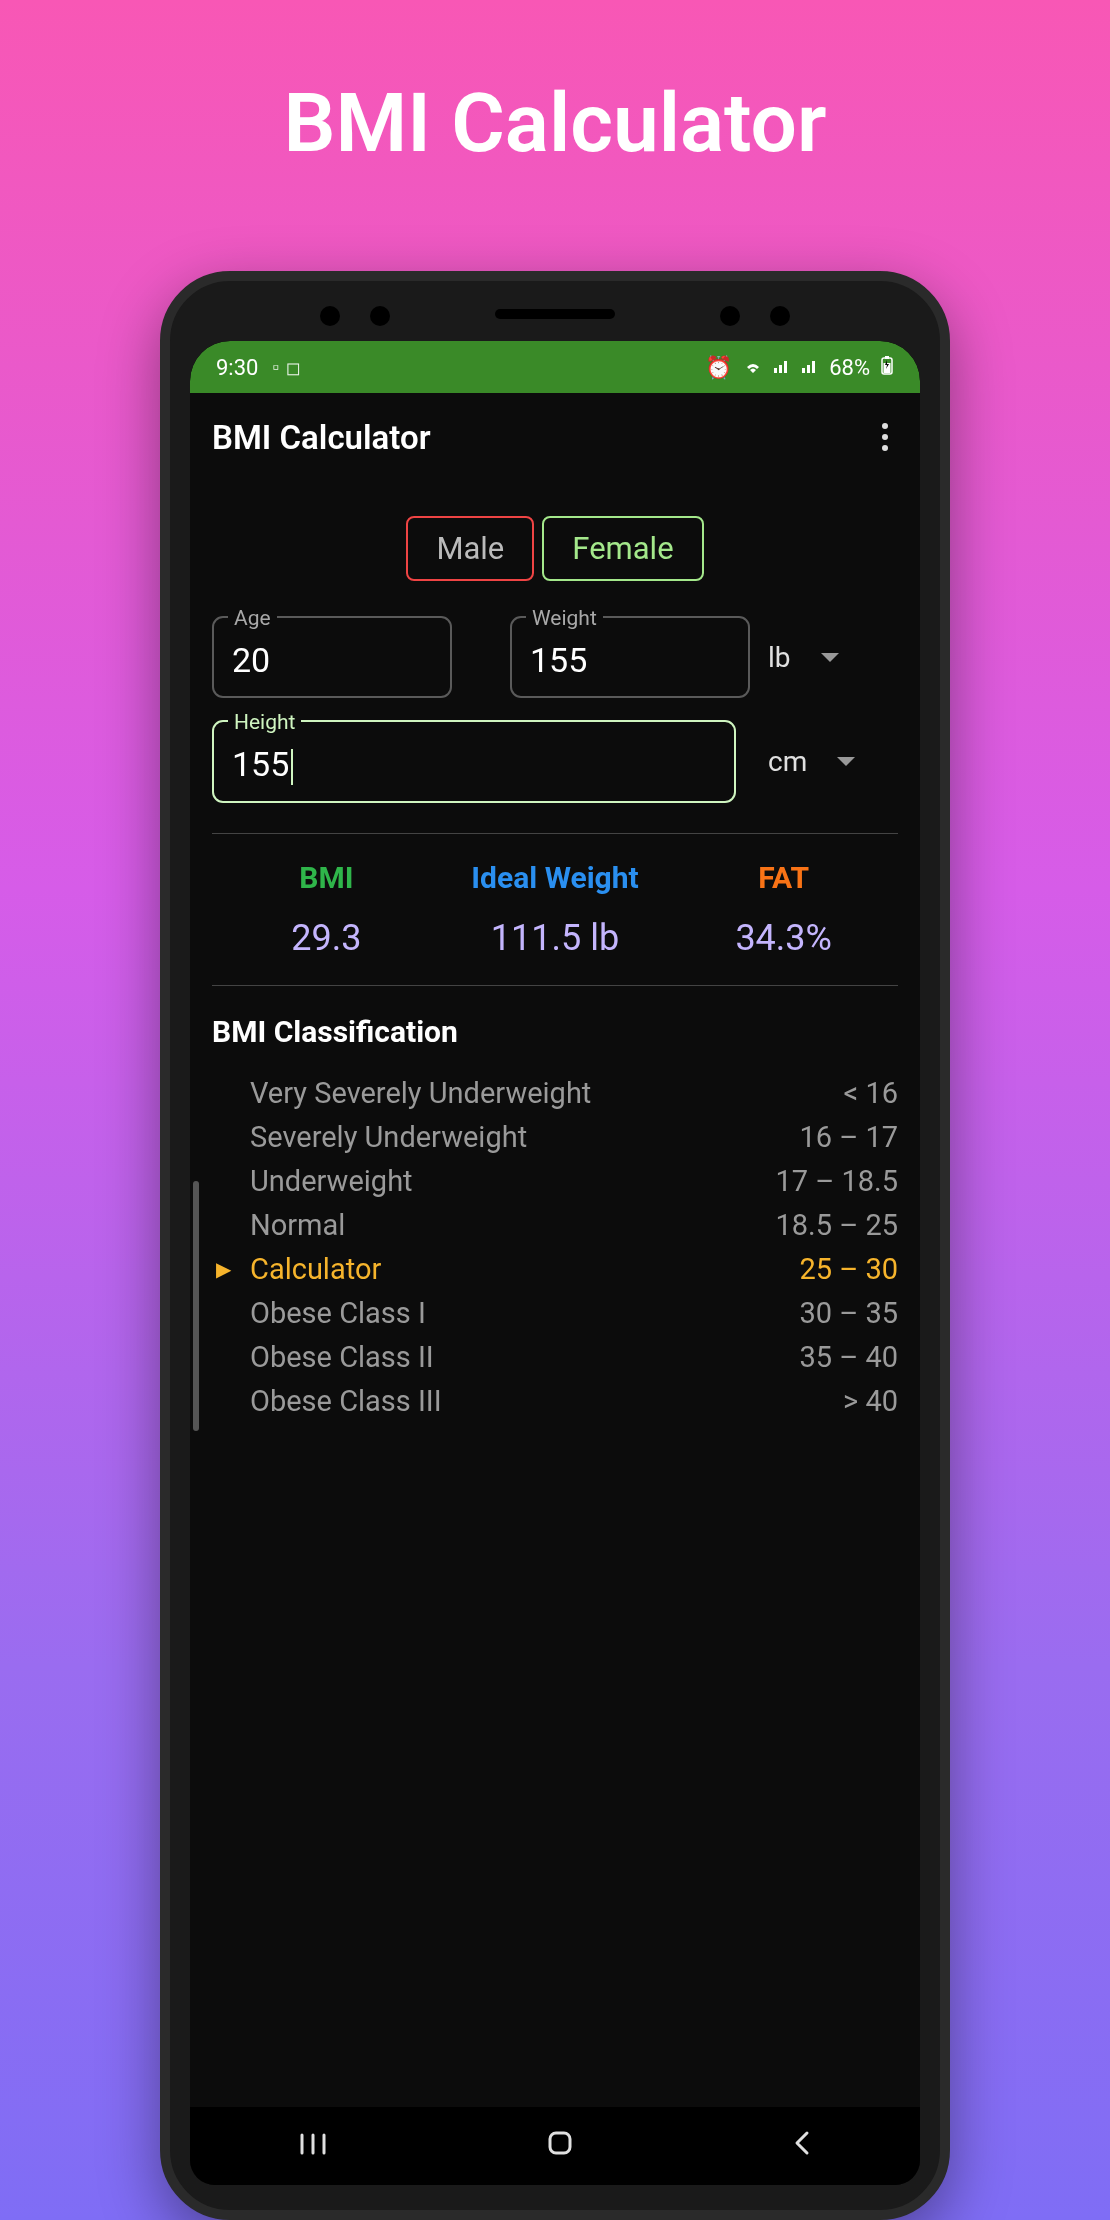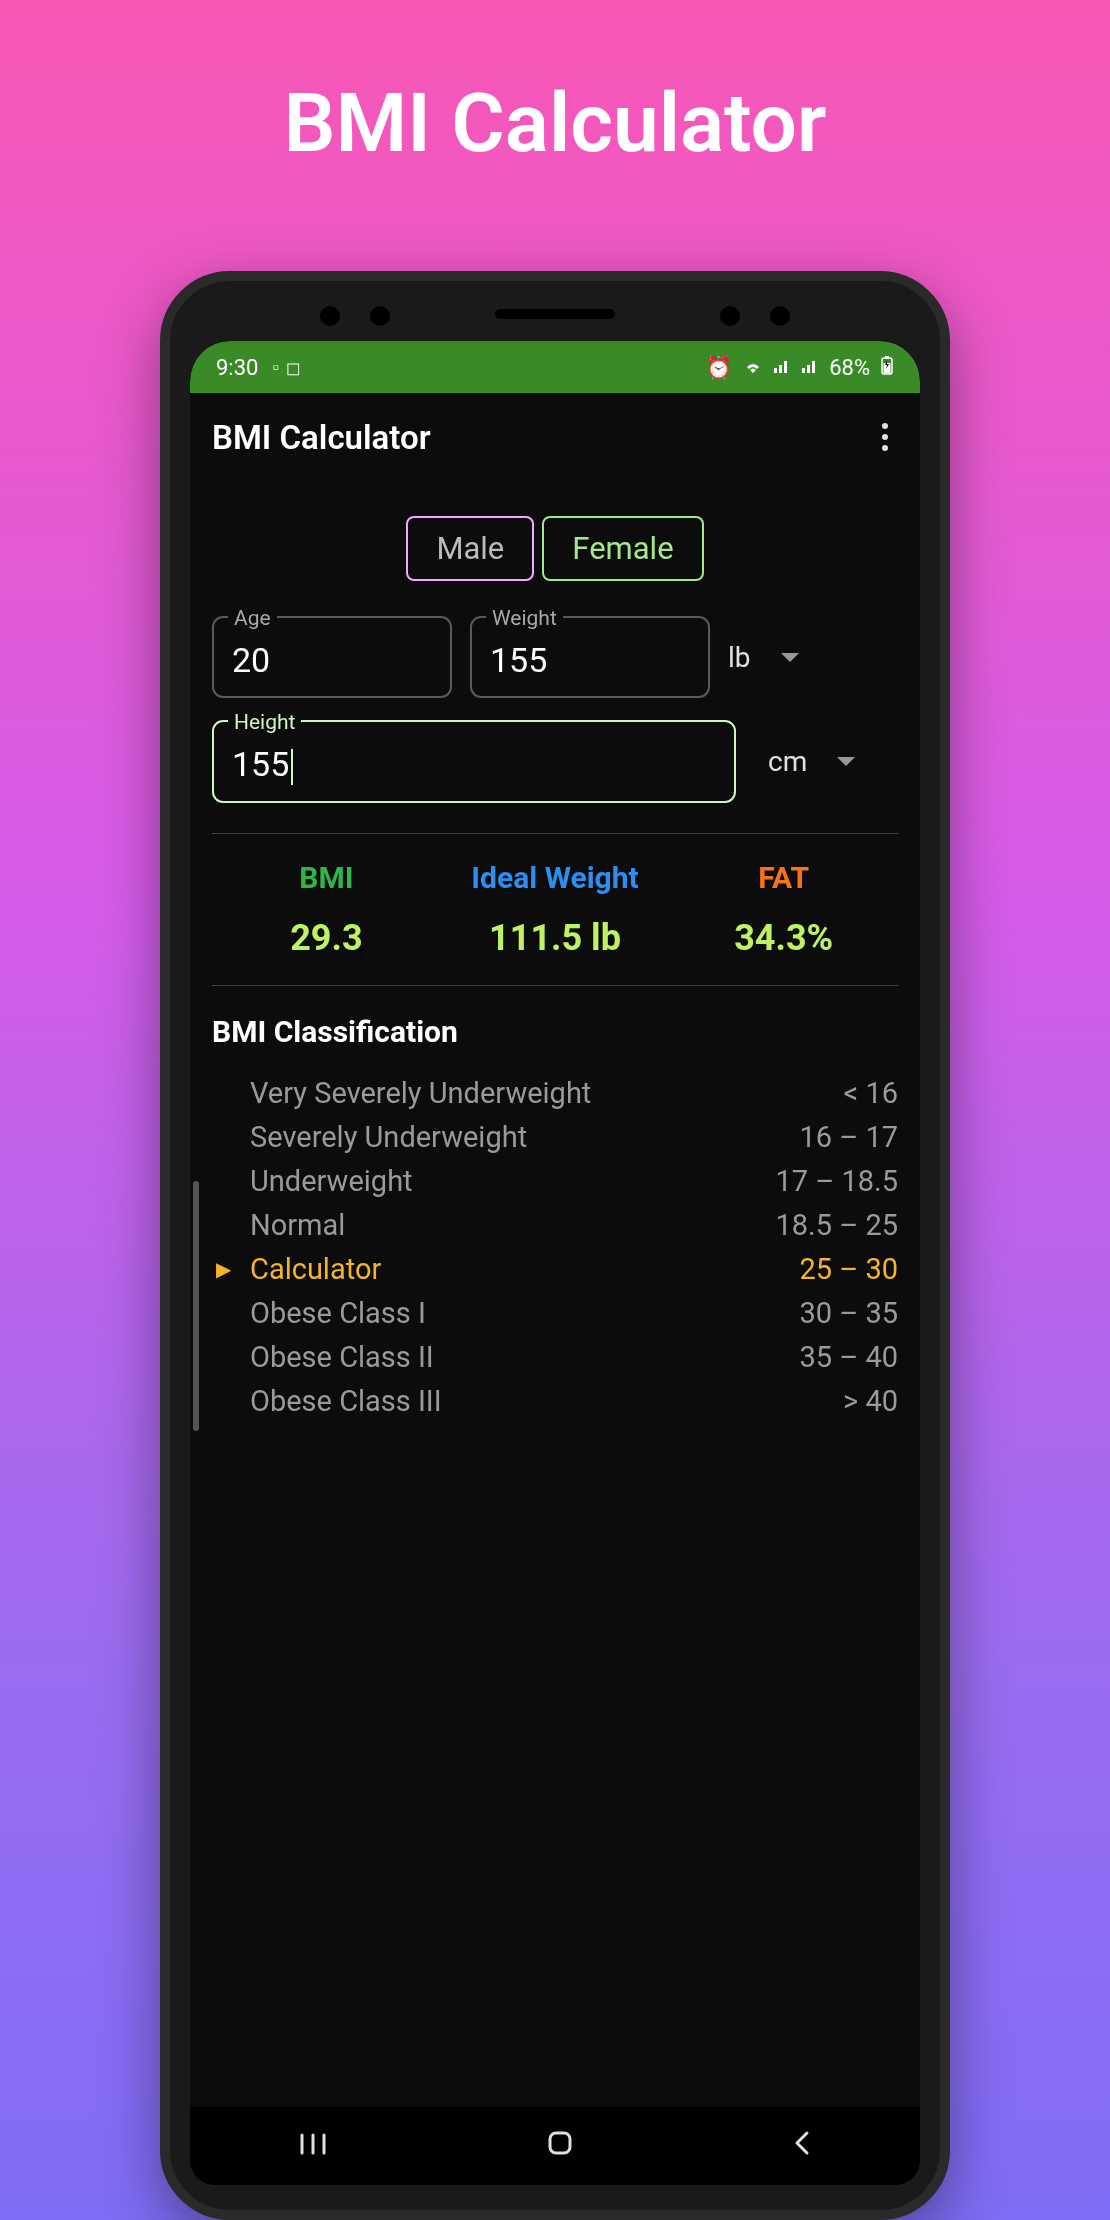--- a/index.html
+++ b/index.html
@@ -84,21 +84,21 @@
   .menu-dots span { width: 6px; height: 6px; background: #e0e0e0; border-radius: 50%; }
   .content { padding: 10px 22px 0; flex: 1; }
   .gender-toggle {
     display: flex;
     justify-content: center;
     gap: 0;
     margin: 25px 0 35px;
   }
   .gender-btn {
     padding: 12px 28px;
-    border: 2px solid #f0abfc;
+    border: 2px solid #ef4444;
     background: transparent;
     color: #bbb;
     font-size: 31px;
     border-radius: 8px;
   }
   .gender-btn.active {
     border-color: #a4e88b;
     color: #a4e88b;
     margin-left: 8px;
   }
@@ -161,21 +161,21 @@
     display: flex;
     justify-content: space-around;
     text-align: center;
     margin-bottom: 26px;
   }
   .res-col { flex: 1; }
   .res-label { font-size: 30px; font-weight: 700; margin-bottom: 22px; }
   .res-label.bmi { color: #2fb54a; }
   .res-label.ideal { color: #2a8ff0; }
   .res-label.fat { color: #f97316; }
-  .res-value { color: #bef264; font-size: 36px; font-weight: 700; }
+  .res-value { color: #c4b5fd; font-size: 36px; font-weight: 400; }
   .class-title { color: #fff; font-size: 30px; font-weight: 700; margin: 28px 0 22px; }
   .class-list { padding-left: 38px; }
   .class-row {
     display: flex;
     justify-content: space-between;
     color: #9a9a9a;
     font-size: 29px;
     padding: 5px 0;
     position: relative;
   }
@@ -276,21 +276,21 @@
       <div class="gender-toggle">
         <div class="gender-btn">Male</div>
         <div class="gender-btn active">Female</div>
       </div>
 
       <div class="inputs-row">
         <div class="field" style="flex:0 0 240px;">
           <div class="field-label">Age</div>
           <div class="field-value">20</div>
         </div>
-        <div class="field" style="flex:0 0 240px;">
+        <div class="field" style="flex:0 0 240px;margin-left:40px;">
           <div class="field-label">Weight</div>
           <div class="field-value">155</div>
         </div>
         <div class="unit-select">
           <span>lb</span>
           <span class="dropdown-caret"></span>
         </div>
       </div>
 
       <div class="height-row">

